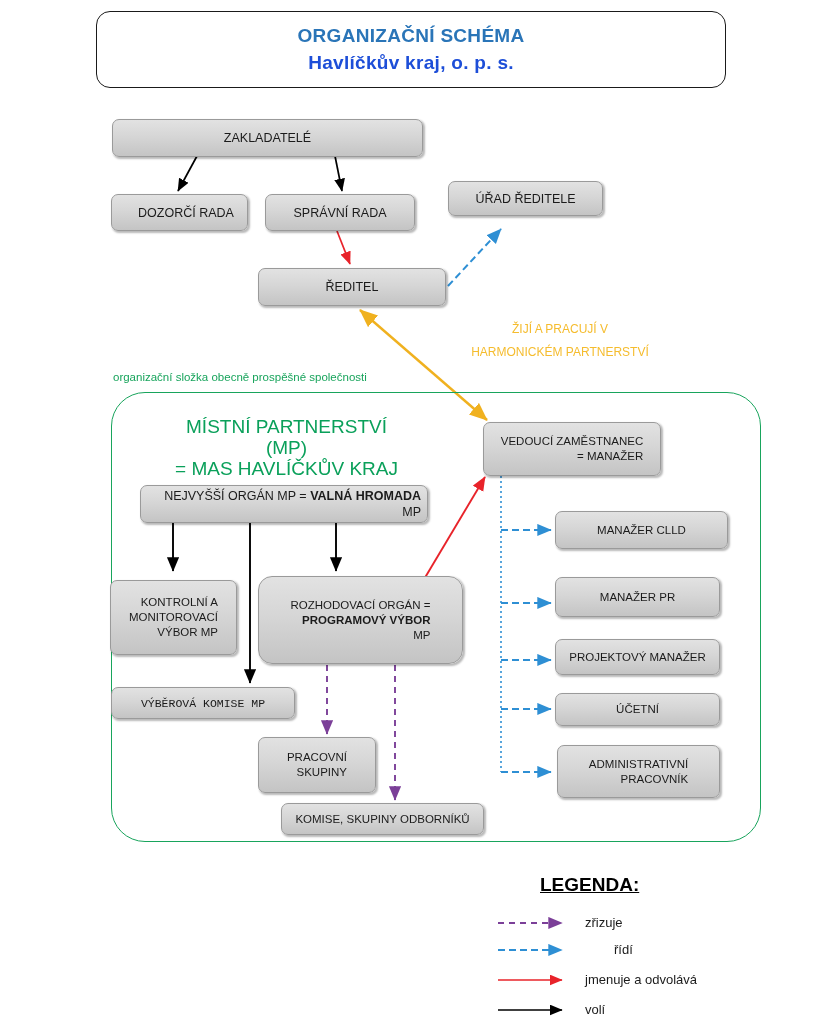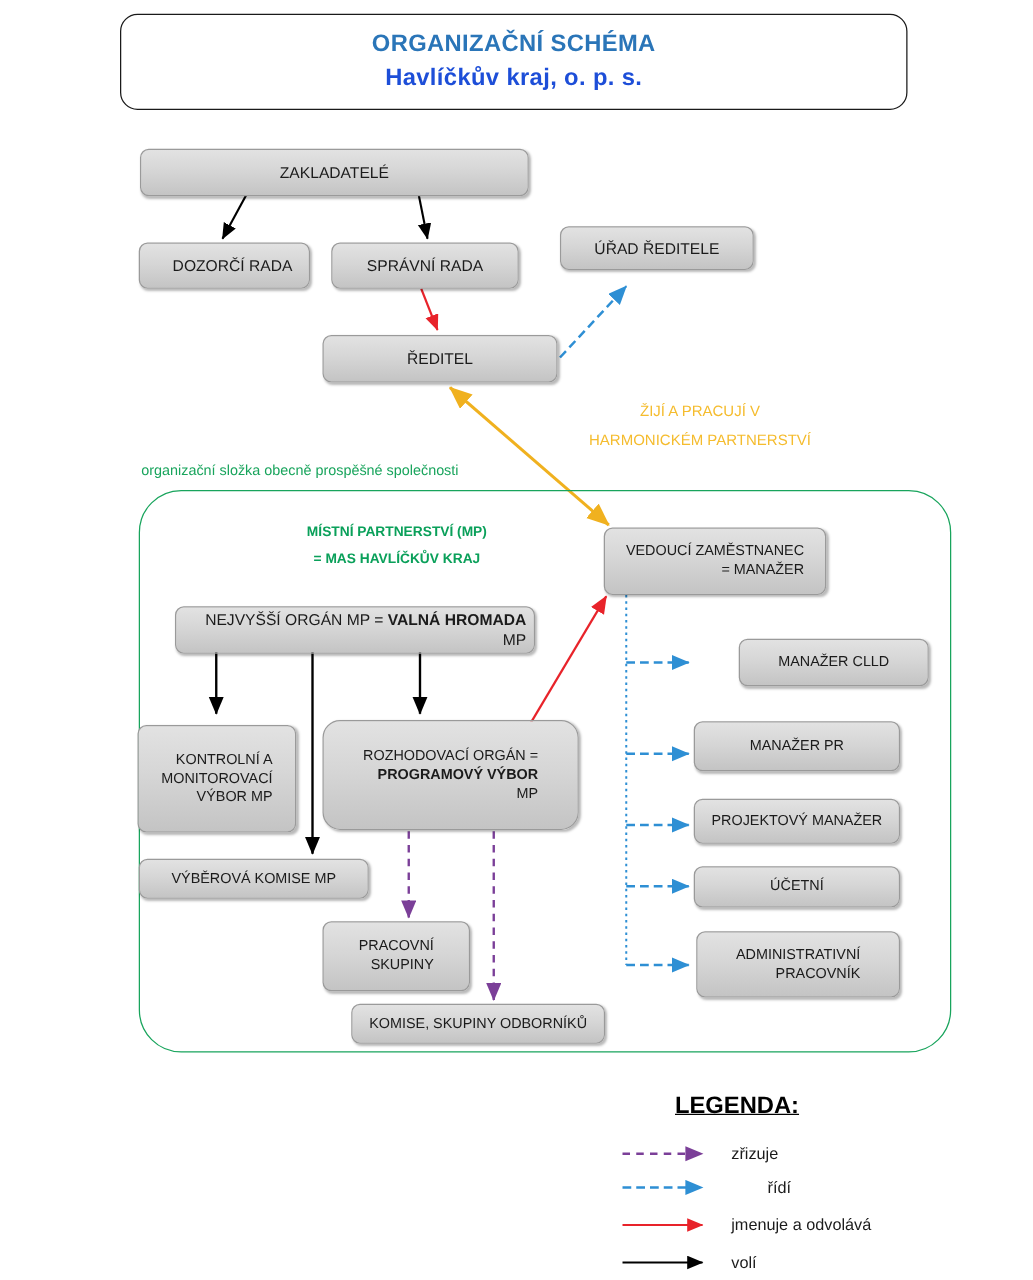--- a/index.html
+++ b/index.html
@@ -83,27 +83,27 @@
   .green-caption {
     position: absolute;
     left: 113px;
     top: 371px;
     color: #18a45c;
     font-size: 11.5px;
     white-space: nowrap;
   }
   .mp-heading {
     position: absolute;
-    left: 195px;
+    left: 164px;
     top: 416px;
     width: 245px;
     text-align: center;
     color: #0aa05a;
-    font-size: 11px;
-    font-weight: bold;
+    font-size: 19px;
+    font-weight: normal;
     line-height: 21px;
     white-space: pre-line;
   }
   
   .orange-note {
     position: absolute;
     left: 440px;
     top: 318px;
     width: 240px;
     text-align: center;
@@ -221,47 +221,47 @@
 
   <div class="green-caption">organizační složka obecně prospěšné společnosti</div>
   <div class="green-area"></div>
   <div class="mp-heading">MÍSTNÍ PARTNERSTVÍ (MP)
 = MAS HAVLÍČKŮV KRAJ</div>
 
   <div class="node" style="left:140px; top:485px; width:288px; height:38px;">
     <span><span>NEJVYŠŠÍ ORGÁN MP = </span><b>VALNÁ HROMADA</b><span> MP</span></span>
   </div>
 
-  <div class="node small" style="left:110px; top:580px; width:127px; height:86px;">
+  <div class="node small" style="left:110px; top:580px; width:127px; height:75px;">
     <span class="ml">KONTROLNÍ A
 MONITOROVACÍ
 VÝBOR MP</span>
   </div>
 
   <div class="node small" style="left:258px; top:576px; width:205px; height:88px;border-radius:14px;">
     <span class="ml"><span>ROZHODOVACÍ ORGÁN =
 </span><b>PROGRAMOVÝ VÝBOR</b><span>
 MP</span></span>
   </div>
 
-  <div class="node small" style="left:111px; top:687px; width:184px; height:32px;">VÝBĚROVÁ KOMISE MP</div>
+  <div class="node small" style="left:111px; top:687px; width:184px; height:32px;font-family:Liberation Mono, monospace;">VÝBĚROVÁ KOMISE MP</div>
 
   <div class="node small" style="left:258px; top:737px; width:118px; height:56px;">
     <span class="ml">PRACOVNÍ
 SKUPINY</span>
   </div>
 
   <div class="node small" style="left:281px; top:803px; width:203px; height:32px;">KOMISE, SKUPINY ODBORNÍKŮ</div>
 
   <div class="node small" style="left:483px; top:422px; width:178px; height:54px;">
     <span class="ml">VEDOUCÍ ZAMĚSTNANEC
 = MANAŽER</span>
   </div>
 
-  <div class="node small" style="left:555px; top:511px; width:152px; height:38px;margin-left:36px;">MANAŽER CLLD</div>
+  <div class="node small" style="left:555px; top:511px; width:173px; height:38px;">MANAŽER CLLD</div>
 
   <div class="node small" style="left:555px; top:577px; width:165px; height:40px;">MANAŽER PR</div>
 
   <div class="node small" style="left:555px; top:639px; width:165px; height:36px;">PROJEKTOVÝ MANAŽER</div>
 
   <div class="node small" style="left:555px; top:693px; width:165px; height:33px;">ÚČETNÍ</div>
 
   <div class="node small" style="left:557px; top:745px; width:163px; height:53px;">
     <span class="ml">ADMINISTRATIVNÍ
 PRACOVNÍK</span>

